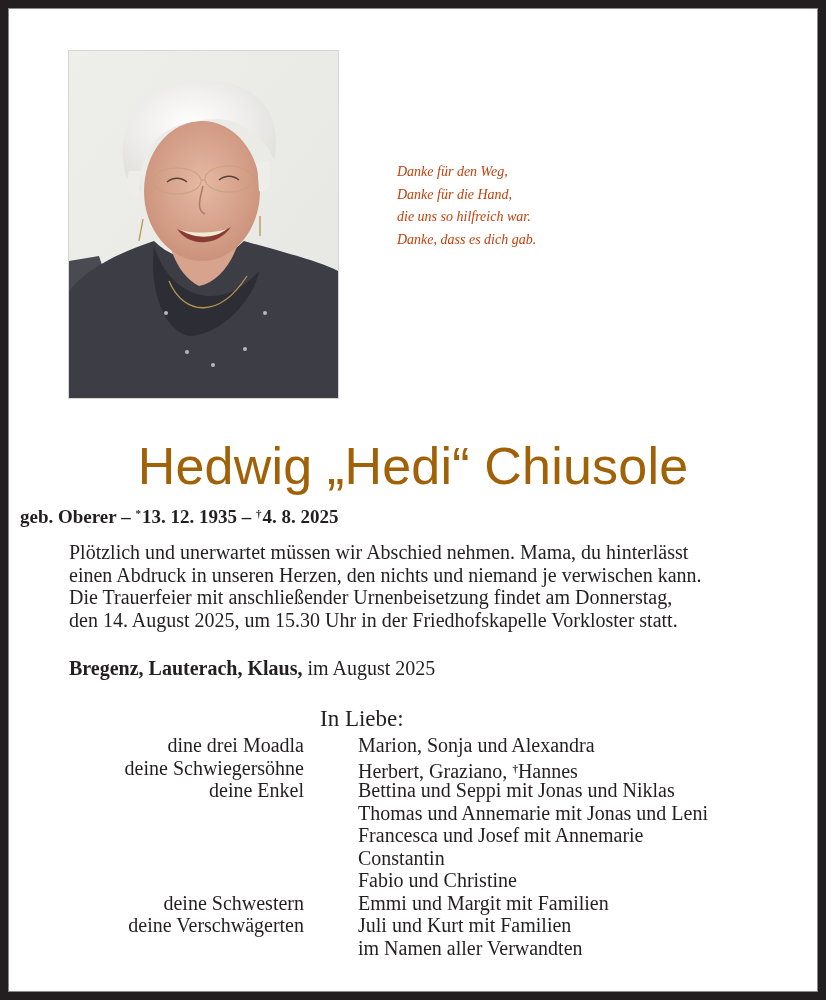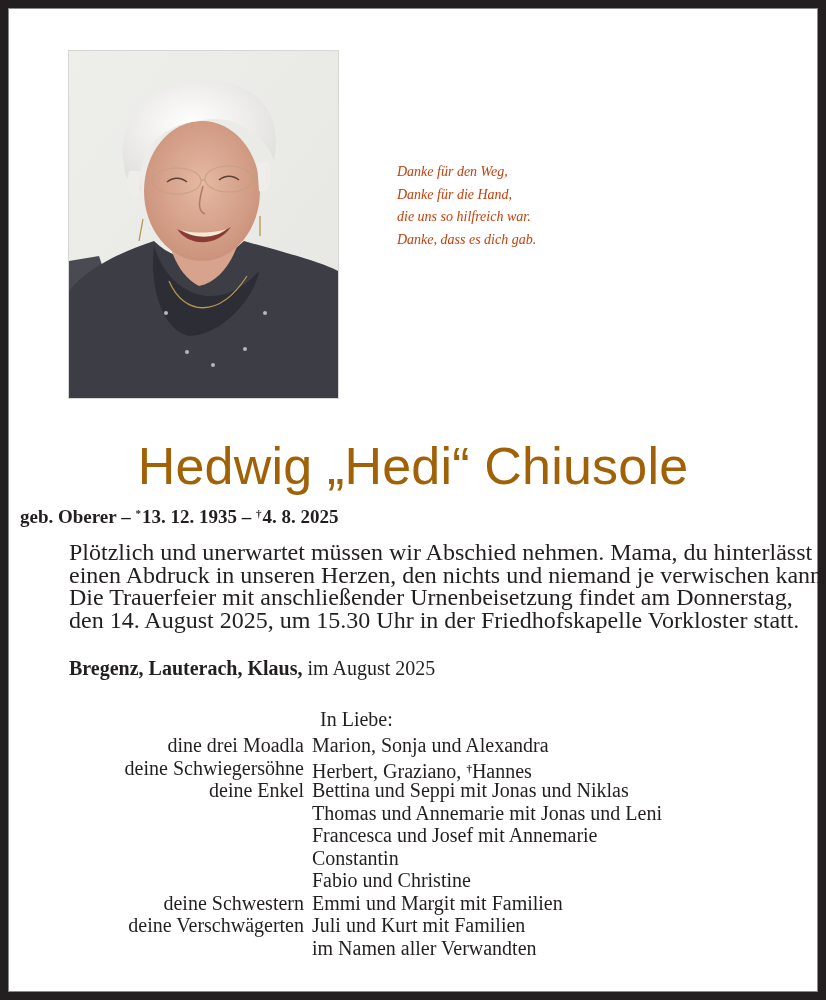--- a/index.html
+++ b/index.html
@@ -58,52 +58,52 @@
     line-height: 24px;
     margin-left: 12px;
   }
   .subtitle sup { font-size: 11px; vertical-align: 6px; margin-right: 1px; }
 
   .body-text {
     position: absolute;
     left: 61px; top: 533px;
     width: 692px;
     font-family: "Liberation Serif", "DejaVu Serif", serif;
-    font-size: 24px;
+    font-size: 20px;
     line-height: 22.7px;
   }
   .body-text div { white-space: nowrap; }
 
   .location {
     position: absolute;
     left: 61px; top: 648px;
     font-family: "Liberation Serif", "DejaVu Serif", serif;
     font-size: 20px;
     line-height: 24px;
     white-space: nowrap;
   }
   .location b { font-weight: bold; text-align: right; }
 
   .in-liebe {
     position: absolute;
     left: 312px; top: 699px;
     font-family: "Liberation Serif", "DejaVu Serif", serif;
-    font-size: 20px;
+    font-size: 23px;
     line-height: 24px;
   }
 
   .family {
     position: absolute;
     left: 0; top: 726px;
     width: 810px;
     font-family: "Liberation Serif", "DejaVu Serif", serif;
     font-size: 20px;
     line-height: 22.5px;
   }
-  .frow { display: flex; white-space: nowrap; height: 22.5px; }
+  .frow { display: flex; white-space: nowrap; height: 22.5px; gap: 46px; }
   .frow .rel {
     width: 304px;
     text-align: right;
     padding-right: 8px;
     box-sizing: border-box;
   }
   .frow .names { padding-left: 0; }
   .frow .names b { font-weight: normal; }
   .frow .names sup { font-size: 11px; vertical-align: 6px; font-weight: bold; }
 </style>

